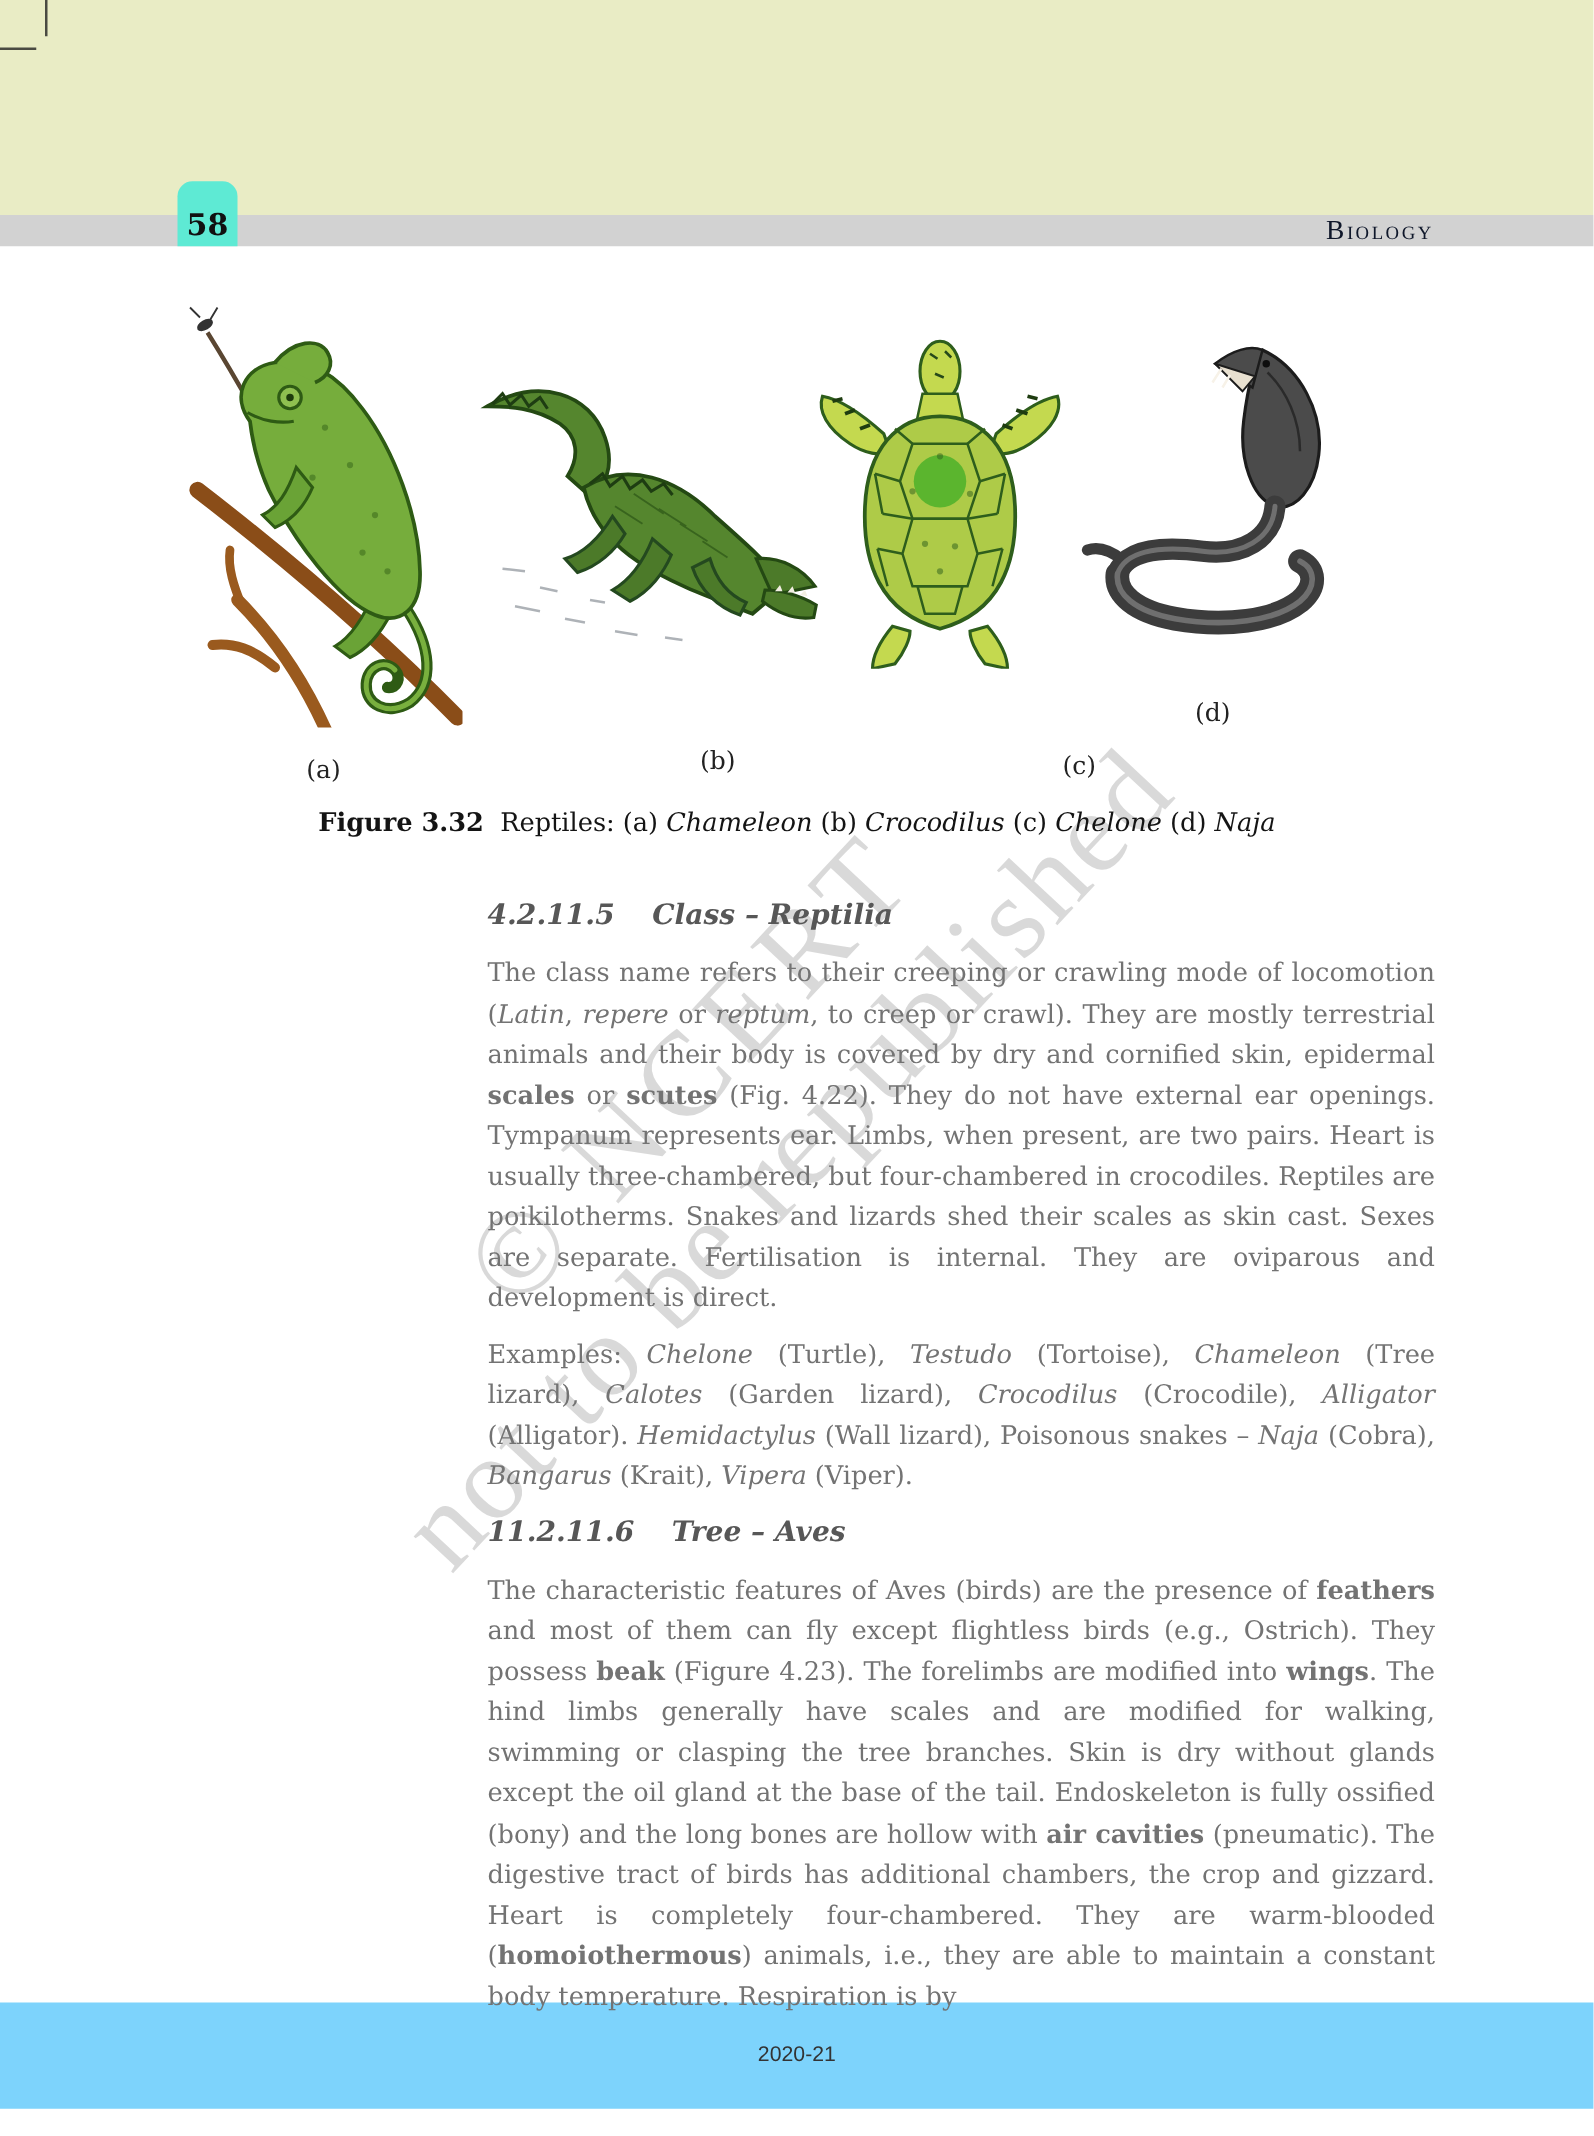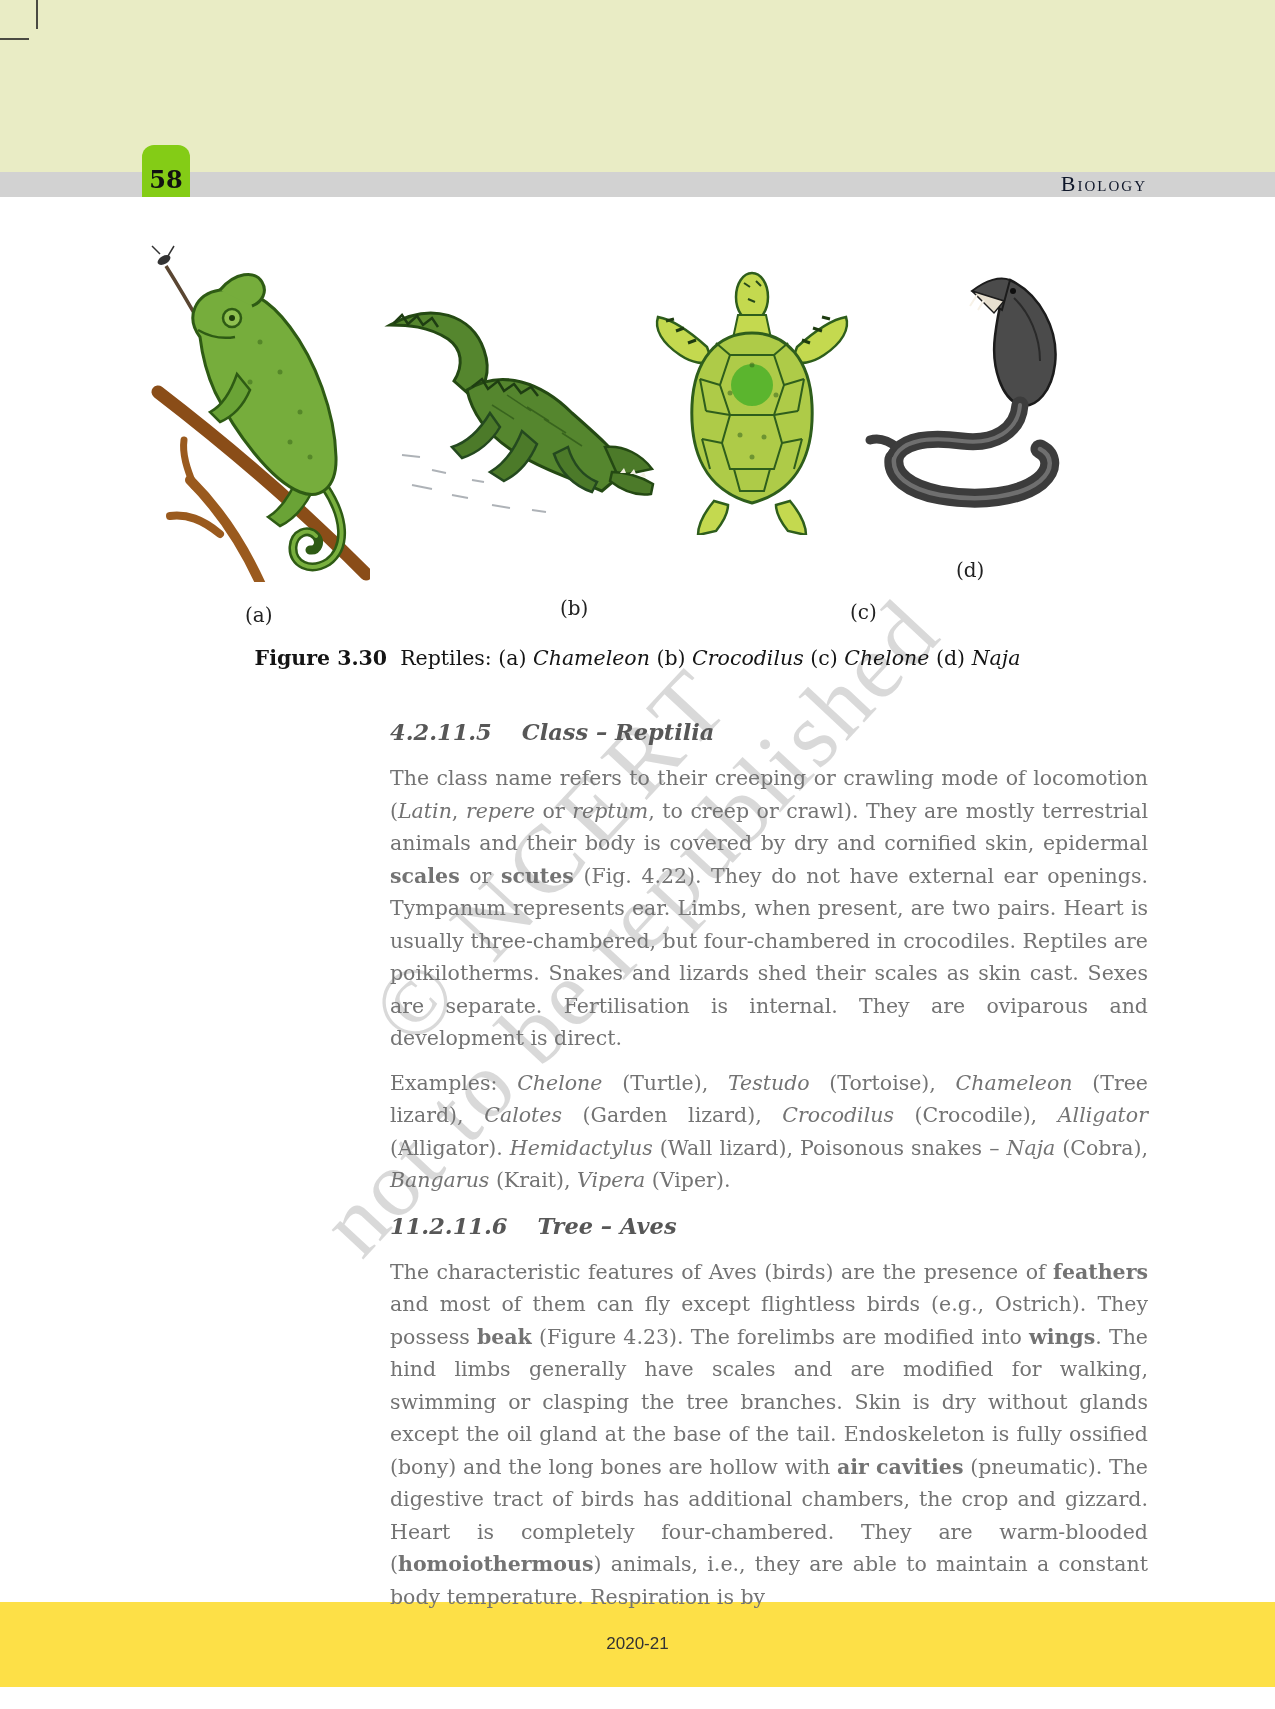--- a/index.html
+++ b/index.html
@@ -4,21 +4,21 @@
 <style>
   html,body{margin:0;padding:0;background:#ffffff;}
   .page{position:relative;width:1275px;height:1709px;background:#ffffff;overflow:hidden;
         font-family:"DejaVu Serif","Liberation Serif",serif;color:#1f1f1f;}
 
   
   .top-band{position:absolute;left:0;top:0;width:1275px;height:172px;background:#e9ecc5;}
   .header-band{position:absolute;left:0;top:172px;width:1275px;height:25px;background:#d2d2d2;}
   .crop-mark-v{position:absolute;left:36px;top:0;width:2px;height:29px;background:#4a4a42;}
   .crop-mark-h{position:absolute;left:0;top:38px;width:29px;height:2px;background:#4a4a42;}
-  .page-tab{position:absolute;left:142px;top:145px;width:48px;height:52px;background:#84cc16;
+  .page-tab{position:absolute;left:142px;top:145px;width:48px;height:52px;background:#5eead4;
             border-radius:12px 12px 0 0;display:flex;align-items:flex-end;justify-content:center;}
   .page-tab span{font-size:24px;font-weight:bold;line-height:34px;color:#111;}
   .running-head{position:absolute;right:128px;top:171px;height:25px;line-height:26px;
                 font-variant:small-caps;font-size:22px;letter-spacing:2px;color:#0f172a;
                 font-family:"Liberation Serif","DejaVu Serif",serif;}
 
   
   .watermark{position:absolute;left:0;top:0;width:1275px;height:1709px;pointer-events:none;z-index:1;}
   .wm-inner{position:absolute;left:590px;top:890px;transform:translate(-50%,-50%) rotate(-47deg);
             text-align:center;color:rgba(145,145,145,0.34);white-space:nowrap;
@@ -34,21 +34,21 @@
 
   
   .textflow{position:absolute;left:390px;top:704px;width:758px;z-index:3;}
   .sec-heading{margin:14px 0 15px 0;font-size:22.5px;line-height:30px;font-weight:bold;
                font-style:italic;color:#575757;}
   .sec-heading:first-child{margin-top:13px;}
   .sec-heading .htitle{margin-left:30px;}
   .body-para{margin:0 0 12px 0;font-size:20.5px;line-height:32.5px;text-align:justify;color:#737373;}
 
   
-  .footer-band{position:absolute;left:0;top:1602px;width:1275px;height:85px;background:#fde047;z-index:2;}
+  .footer-band{position:absolute;left:0;top:1602px;width:1275px;height:85px;background:#7dd3fc;z-index:2;}
   .footer-year{position:absolute;left:0;top:32px;width:100%;text-align:center;
                font-family:"Liberation Sans","DejaVu Sans",sans-serif;font-size:17px;color:#333;}
 </style>
 </head>
 <body>
 
 <div class="page">
 
   <div class="top-band"></div>
   <div class="crop-mark-v"></div>
@@ -166,21 +166,21 @@
       <path d="M158,137 C156,163 132,177 100,173 C62,168 38,174 32,191" fill="none" stroke="#6f6f6f" stroke-width="4" stroke-linecap="round"></path>
       <path d="M32,191 C30,207 46,221 78,227 C118,234 158,229 178,213 C192,201 190,187 178,181" fill="none" stroke="#6f6f6f" stroke-width="4.5" stroke-linecap="round"></path>
     </svg>
   </div>
 
   <span class="fig-label" style="left:245px;top:603px;">(a)</span>
   <span class="fig-label" style="left:560px;top:596px;">(b)</span>
   <span class="fig-label" style="left:850px;top:600px;">(c)</span>
   <span class="fig-label" style="left:956px;top:558px;">(d)</span>
 
-  <div class="figure-caption"><b>Figure 3.30</b><span>&nbsp; Reptiles: (a) </span><i>Chameleon</i><span> (b) </span><i>Crocodilus</i><span> (c) </span><i>Chelone</i><span> (d) </span><i>Naja</i></div>
+  <div class="figure-caption"><b>Figure 3.32</b><span>&nbsp; Reptiles: (a) </span><i>Chameleon</i><span> (b) </span><i>Crocodilus</i><span> (c) </span><i>Chelone</i><span> (d) </span><i>Naja</i></div>
 
   <div class="textflow">
     <h3 class="sec-heading"><span>4.2.11.5</span><span class="htitle">Class – Reptilia</span></h3>
     <p class="body-para"><span>The class name refers to their creeping or crawling mode of locomotion (</span><i>Latin</i><span>, </span><i>repere</i><span> or </span><i>reptum</i><span>, to creep or crawl). They are mostly terrestrial animals and their body is covered by dry and cornified skin, epidermal </span><b>scales</b><span> or </span><b>scutes</b><span> (Fig. 4.22). They do not have external ear openings. Tympanum represents ear.  Limbs, when present, are two pairs. Heart is usually three-chambered, but four-chambered in crocodiles. Reptiles are poikilotherms. Snakes and lizards shed their scales as skin cast.  Sexes are separate. Fertilisation is internal. They are oviparous and development is direct.</span></p>
     <p class="body-para"><span>Examples: </span><i>Chelone</i><span> (Turtle), </span><i>Testudo</i><span> (Tortoise), </span><i>Chameleon</i><span> (Tree lizard), </span><i>Calotes</i><span> (Garden lizard), </span><i>Crocodilus</i><span> (Crocodile), </span><i>Alligator</i><span> (Alligator). </span><i>Hemidactylus</i><span> (Wall lizard), Poisonous snakes – </span><i>Naja</i><span> (Cobra), </span><i>Bangarus</i><span> (Krait), </span><i>Vipera</i><span> (Viper).</span></p>
     <h3 class="sec-heading"><span>11.2.11.6</span><span class="htitle">Tree – Aves</span></h3>
     <p class="body-para"><span>The characteristic features of Aves (birds) are the presence of </span><b>feathers</b><span> and most of them can fly except flightless birds (e.g., Ostrich). They possess </span><b>beak</b><span> (Figure 4.23). The forelimbs are modified into </span><b>wings</b><span>. The hind limbs generally have scales and are modified for walking, swimming or clasping the tree branches. Skin is dry without glands except the oil gland at the base of the tail. Endoskeleton is fully ossified (bony) and the long bones are hollow with </span><b>air cavities</b><span> (pneumatic). The digestive tract of birds has additional chambers, the crop and gizzard. Heart is completely four-chambered. They are warm-blooded (</span><b>homoiothermous</b><span>) animals, i.e., they are able to maintain a constant body temperature. Respiration is by</span></p>
   </div>
 
   <div class="footer-band">

